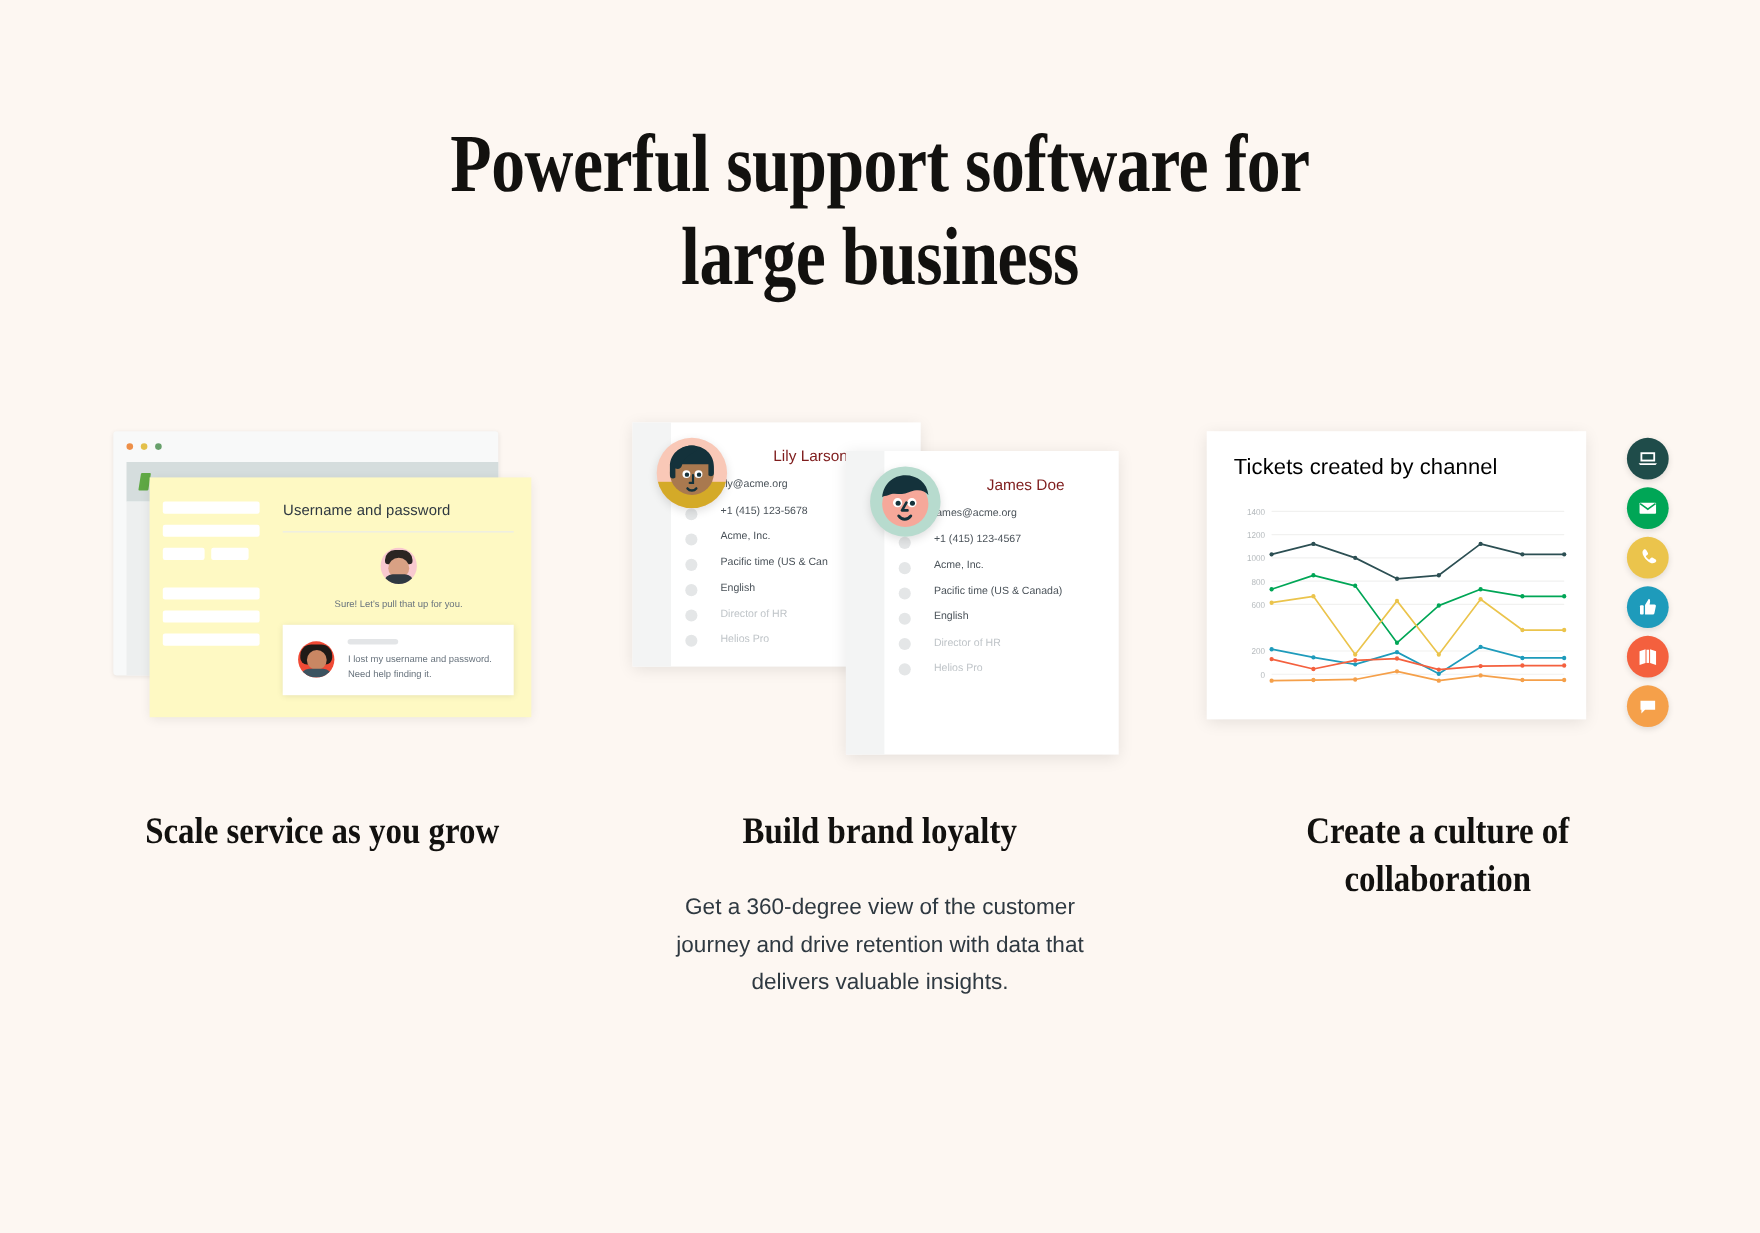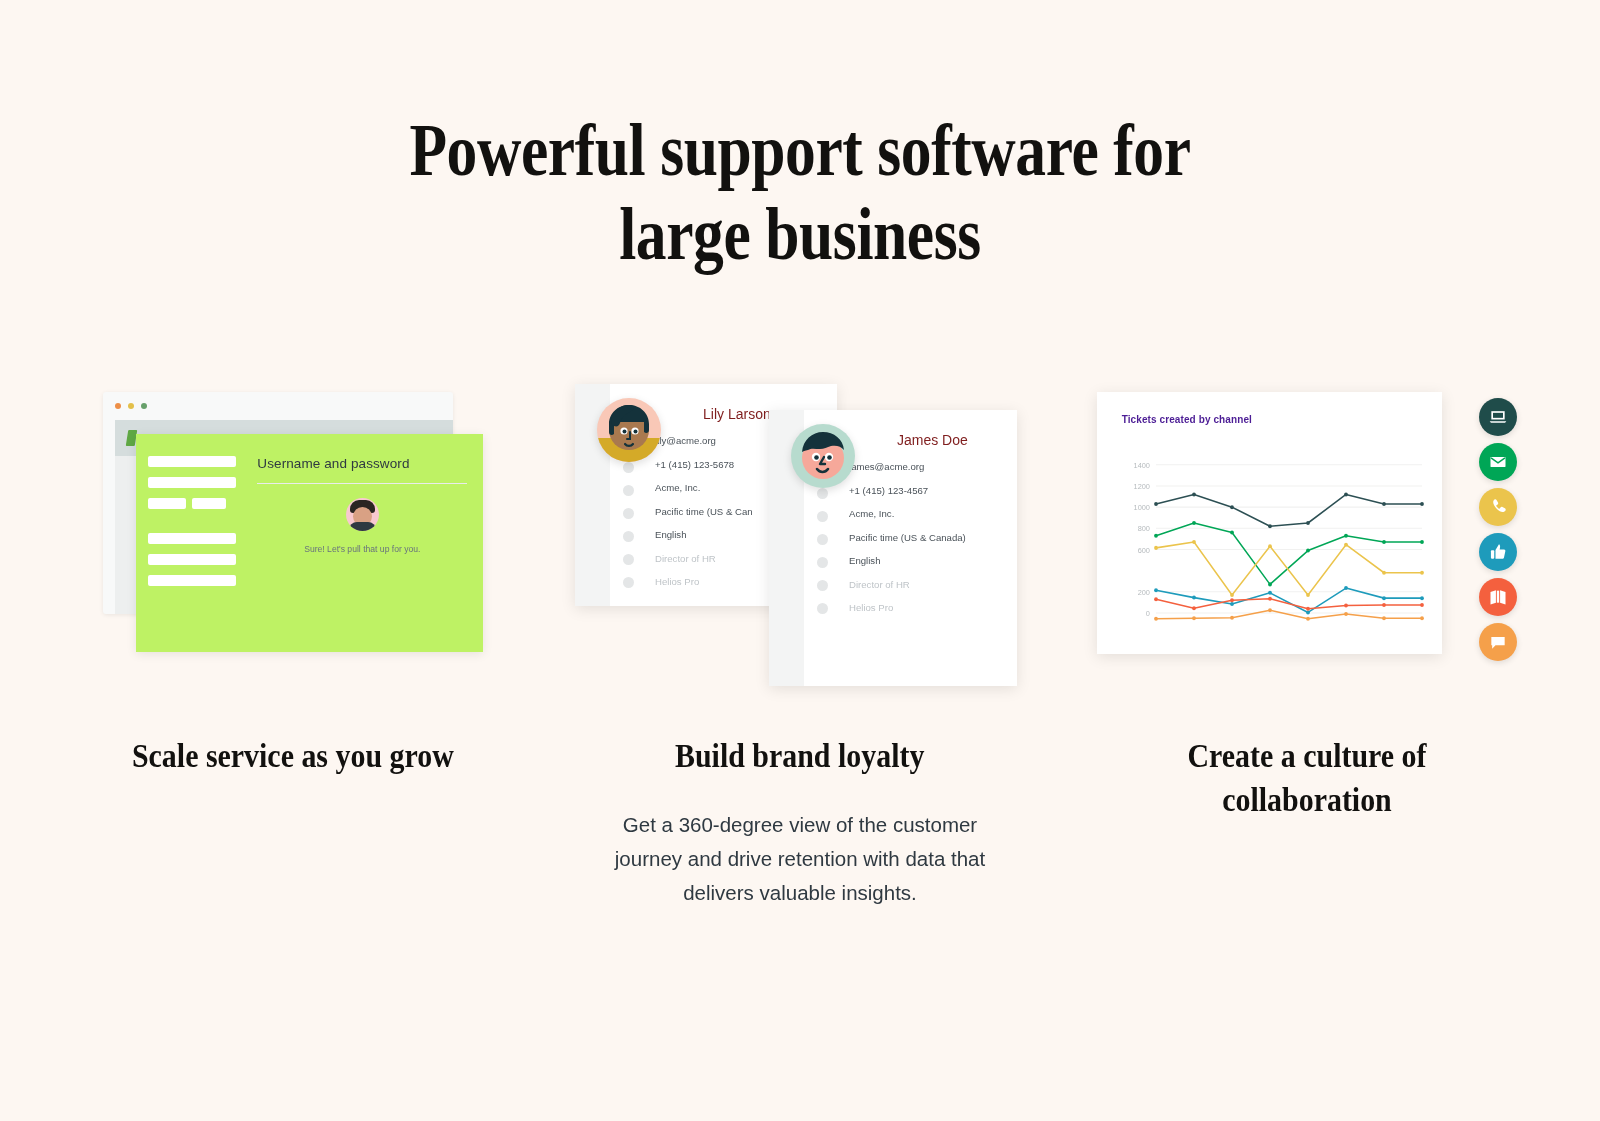--- a/index.html
+++ b/index.html
@@ -98,21 +98,21 @@
     width: 9px; height: 9px; border-radius: 50%; background: #FFFFFF;
   }
   .browser-side {
     position: absolute; left: 12px; top: 64px; bottom: 0; width: 105px;
     background: #EDEFEF;
   }
 
   .chatcard {
     position: absolute; left: 38px; top: 50px;
     width: 347px; height: 218px;
-    background: #bef264;
+    background: #fef9c3;
     box-shadow: 0 2px 10px rgba(0,0,0,.09);
   }
   .menu-sk { position: absolute; left: 12px; top: 22px; width: 90px; }
   .menu-sk span {
     display: block; height: 11px; background: #FFFFFF; border-radius: 2px;
     margin-bottom: 10px;
   }
   .menu-sk .half { width: 38px; display: inline-block; margin-right: 6px; }
   .menu-sk .half2 { width: 34px; display: inline-block; }
 
@@ -166,21 +166,21 @@
 
   
   .art3 { position: relative; width: 420px; height: 280px; }
   .chartcard {
     position: absolute; left: 0; top: 8px;
     width: 345px; height: 262px;
     background: #FFFFFF;
     box-shadow: 0 3px 14px rgba(0,0,0,.10);
   }
   .chart-title {
-    font-size: 10px; color: #4c1d95; font-weight: 700;
+    font-size: 20px; color: #000000; font-weight: 400;
     padding: 22px 0 0 25px; letter-spacing: .1px;
   }
   .plot { position: absolute; left: 25px; top: 58px; right: 12px; bottom: 22px; }
   .plot svg { width: 100%; height: 100%; display: block; }
   .chan-rail {
     position: absolute; right: 0; top: 14px;
     display: flex; flex-direction: column; gap: 7px; z-index: 5;
   }
   .chan {
     width: 38px; height: 38px; border-radius: 50%;
@@ -232,20 +232,32 @@
 
             <div class="msg">
               <span class="avatar av-pink">
                 <span class="face-hair"></span>
                 <span class="face-skin"></span>
                 <span class="face-body"></span>
               </span>
               <span class="msg-txt">Sure! Let's pull that up for you.</span>
             </div>
 
+            <div class="msg-box">
+              <span class="avatar av-red">
+                <span class="face-hair2"></span>
+                <span class="face-skin2"></span>
+                <span class="face-body2"></span>
+              </span>
+              <span>
+                <span class="name-sk" style="display:block"></span>
+                <span class="msg-txt" style="display:block">I lost my username and password.</span>
+                <span class="msg-txt" style="display:block">Need help finding it.</span>
+              </span>
+            </div>
           </div>
         </div>
 
       </div>
     </div>
 
     <h2 class="col-title">Scale service as you grow</h2>
   </div>
 
   <div class="col">

